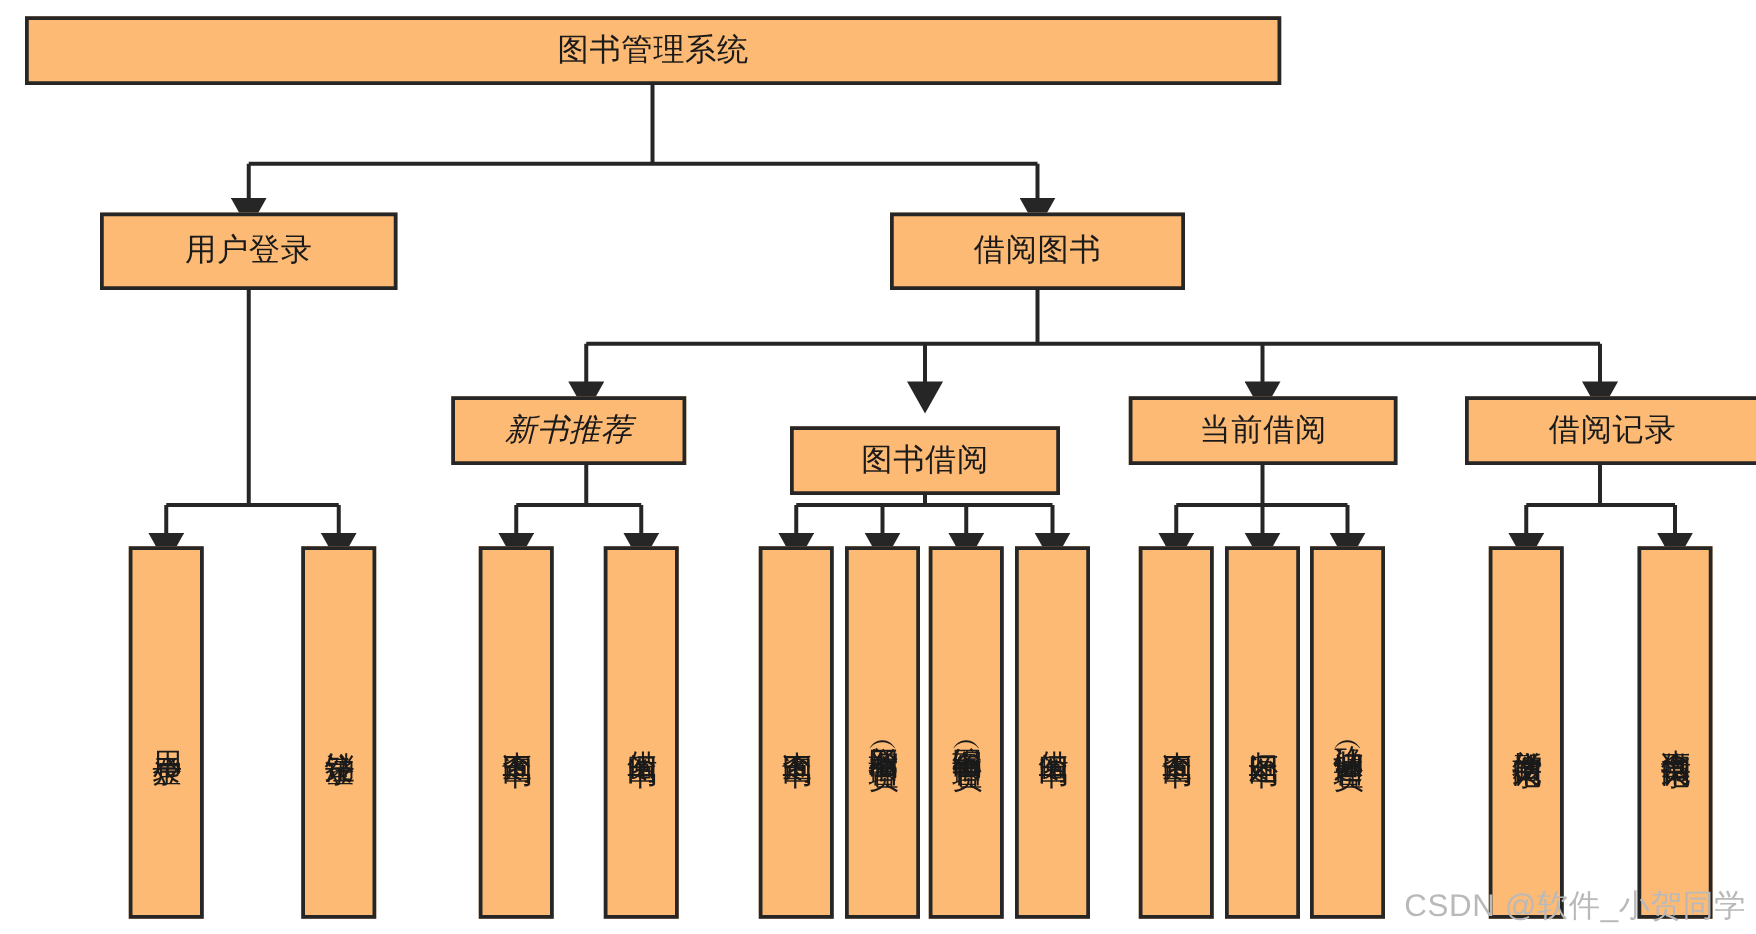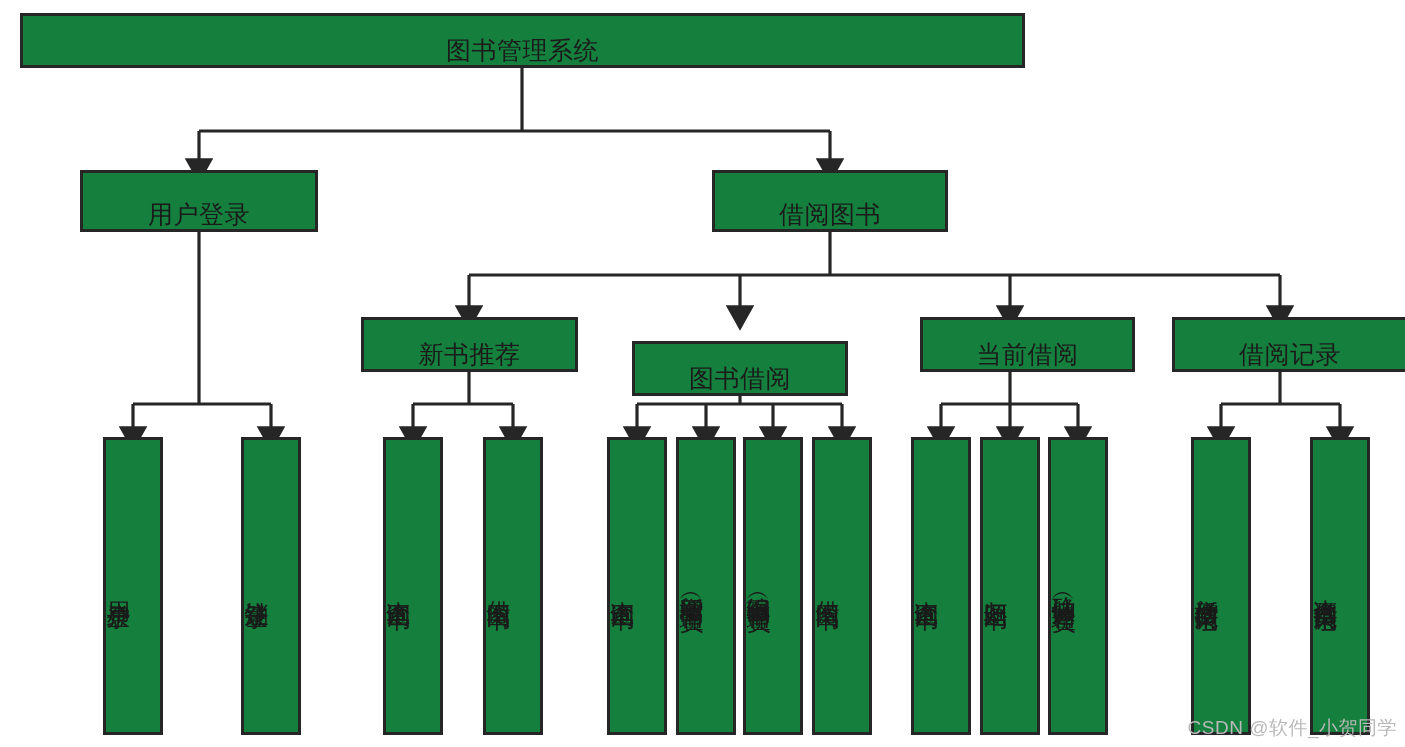--- a/index.html
+++ b/index.html
@@ -21,24 +21,24 @@
     position: absolute;
     left: 0;
     top: 0;
     width: 1405px;
     height: 747px;
     pointer-events: none;
   }
   .node {
     position: absolute;
     box-sizing: border-box;
-    background: #15803d;
+    background: #fdba74;
     border: 3px solid #262626;
     display: flex;
-    align-items: flex-end;
+    align-items: center;
     justify-content: center;
     text-align: center;
     color: #1a1a1a;
   }
   .node-label {
     display: block;
     line-height: 1.18;
     letter-spacing: 0.5px;
   }
   .node.h .node-label {
@@ -56,21 +56,21 @@
     writing-mode: vertical-rl;
     text-orientation: upright;
     font-size: 24px;
     line-height: 1.06;
     letter-spacing: 2px;
   }
   .watermark {
     position: absolute;
     right: 8px;
     bottom: 6px;
-    font-size: 19px;
+    font-size: 25px;
     color: #b9b9b9;
     letter-spacing: 0.5px;
     white-space: nowrap;
     z-index: 5;
   }
 </style>
 </head>
 <body>
 
 <div id="canvas">
@@ -129,27 +129,27 @@
     <span class="node-label">图书管理系统</span>
   </div>
 
   <div class="node h" style="left:80px; top:170px; width:238px; height:62px;">
     <span class="node-label">用户登录</span>
   </div>
   <div class="node h" style="left:712px; top:170px; width:236px; height:62px;">
     <span class="node-label">借阅图书</span>
   </div>
 
-  <div class="node h" style="left:361px; top:317px; width:217px; height:55px;">
+  <div class="node h" style="left:361px; top:317px; width:188px; height:55px;font-style:italic;">
     <span class="node-label">新书推荐</span>
   </div>
   <div class="node h" style="left:632px; top:317px; width:216px; height:55px;margin-top:24px;">
     <span class="node-label">图书借阅</span>
   </div>
-  <div class="node h" style="left:903px; top:317px; width:215px; height:55px;margin-left:17px;">
+  <div class="node h" style="left:903px; top:317px; width:215px; height:55px;">
     <span class="node-label">当前借阅</span>
   </div>
   <div class="node h" style="left:1172px; top:317px; width:236px; height:55px;">
     <span class="node-label">借阅记录</span>
   </div>
 
   <div class="node v" style="left:103px; top:437px; width:60px; height:298px;">
     <span class="node-label">用户登录</span>
   </div>
   <div class="node v" style="left:241px; top:437px; width:60px; height:298px;">

